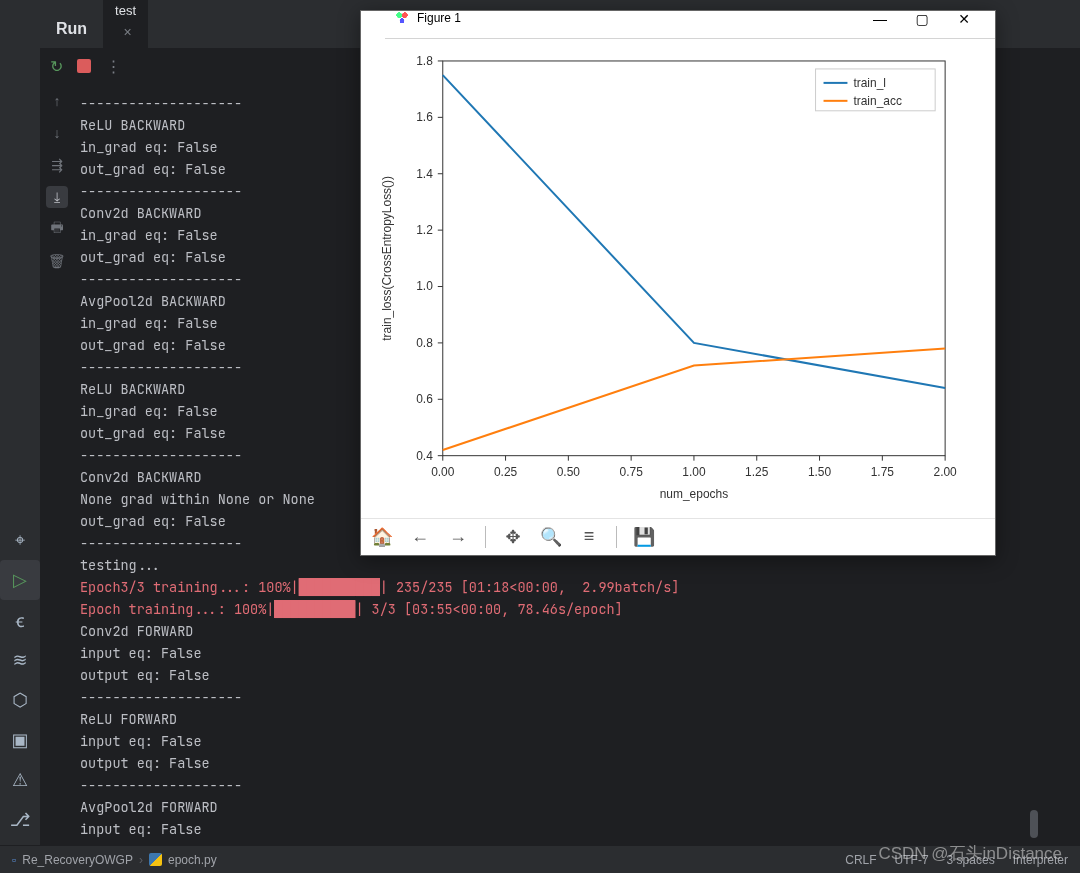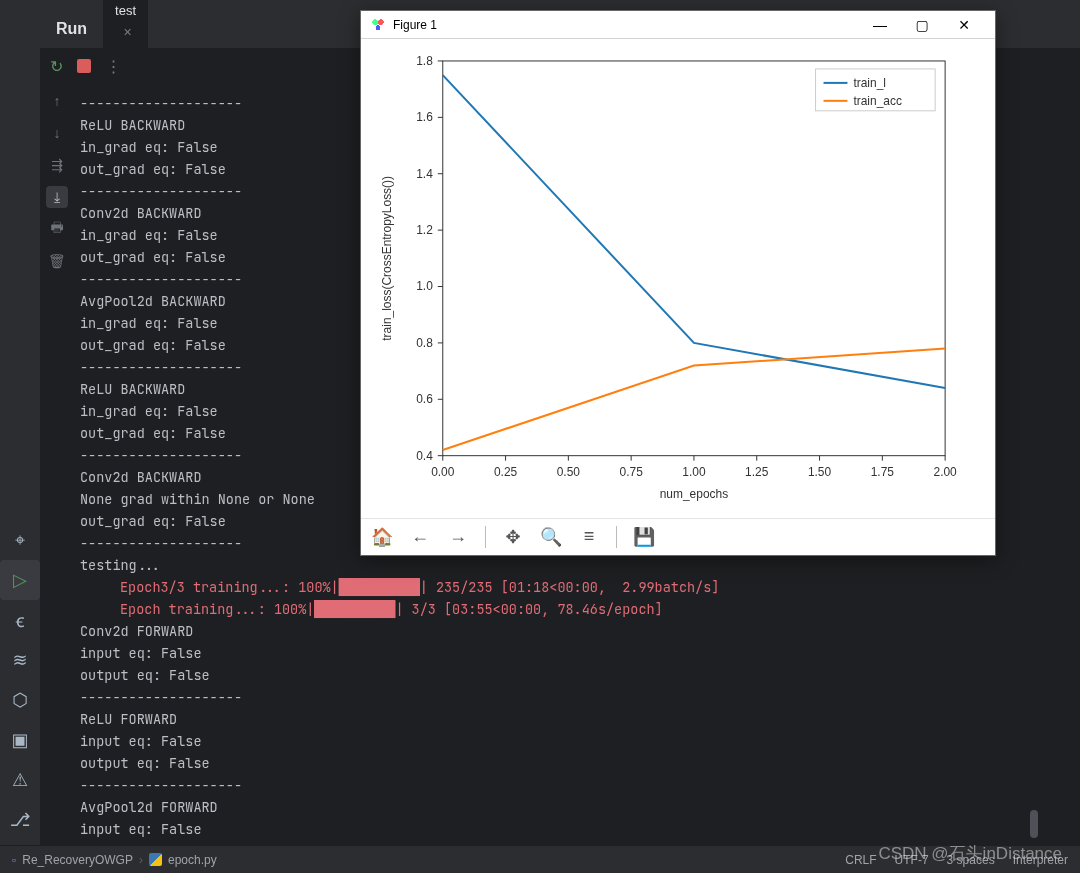--- a/index.html
+++ b/index.html
@@ -53,21 +53,21 @@
   .sidebar2 .sbtn { width: 22px; height: 22px; color: #6f737a; display: flex; align-items: center; justify-content: center; font-size: 14px; cursor: pointer; }
   .sidebar2 .sbtn.active { background: #393b40; border-radius: 4px; color: #bcbec4; }
   .console {
     position: absolute; left: 80px; top: 92px; right: 8px; bottom: 32px;
     font-family: "JetBrains Mono", Consolas, monospace;
     font-size: 13.5px; line-height: 22px;
     color: #bcbec4;
     white-space: pre;
     overflow: hidden;
   }
-  .console .red { color: #e06c75; margin-left: 40px; }
+  .console .red { color: #e06c75; }
   .console .bar { background: #e06c75; color: #e06c75; }
   .statusbar {
     position: absolute; left: 0; bottom: 0; right: 0; height: 28px;
     background: #2b2d30; border-top: 1px solid #1e1f22;
     display: flex; align-items: center; padding: 0 12px;
     font-size: 12px; color: #a0a3a9; justify-content: space-between;
   }
   .statusbar .bc { display: flex; align-items: center; gap: 6px; }
   .statusbar .sep { color: #5a5d63; }
   .statusbar .py-icon {
@@ -80,22 +80,22 @@
     font-size: 17px; color: rgba(220,220,220,0.55);
     font-family: "Microsoft YaHei", sans-serif;
   }
   
   .figwin {
     position: absolute; left: 360px; top: 10px; width: 636px; height: 546px;
     background: #fff; border: 1px solid #666; box-shadow: 0 4px 20px rgba(0,0,0,0.4);
     display: flex; flex-direction: column;
   }
   .figtitle {
-    height: 30px; background: #fff; display: flex; align-items: center; padding: 0 10px;
-    color: #000; font-size: 12px; border-bottom: 1px solid #d4d4d4;
+    height: 30px; background: #fff; display: flex; align-items: flex-start; padding: 0 10px;
+    color: #000; font-size: 12px; border-bottom: 1px solid #d4d4d4; margin-left: 24px;
   }
   .figtitle .icon {
     width: 14px; height: 14px; margin-right: 8px;
     background: radial-gradient(circle at 30% 30%, #4f8 20%, transparent 21%),
                 radial-gradient(circle at 70% 30%, #f55 20%, transparent 21%),
                 radial-gradient(circle at 50% 70%, #55f 20%, transparent 21%);
   }
   .figtitle .spacer { flex: 1; }
   .figtitle .winbtn { width: 42px; text-align: center; font-size: 14px; color: #000; cursor: pointer; }
   .plotarea { flex: 1; background: #fff; padding: 10px 10px 0 10px; position: relative; }

